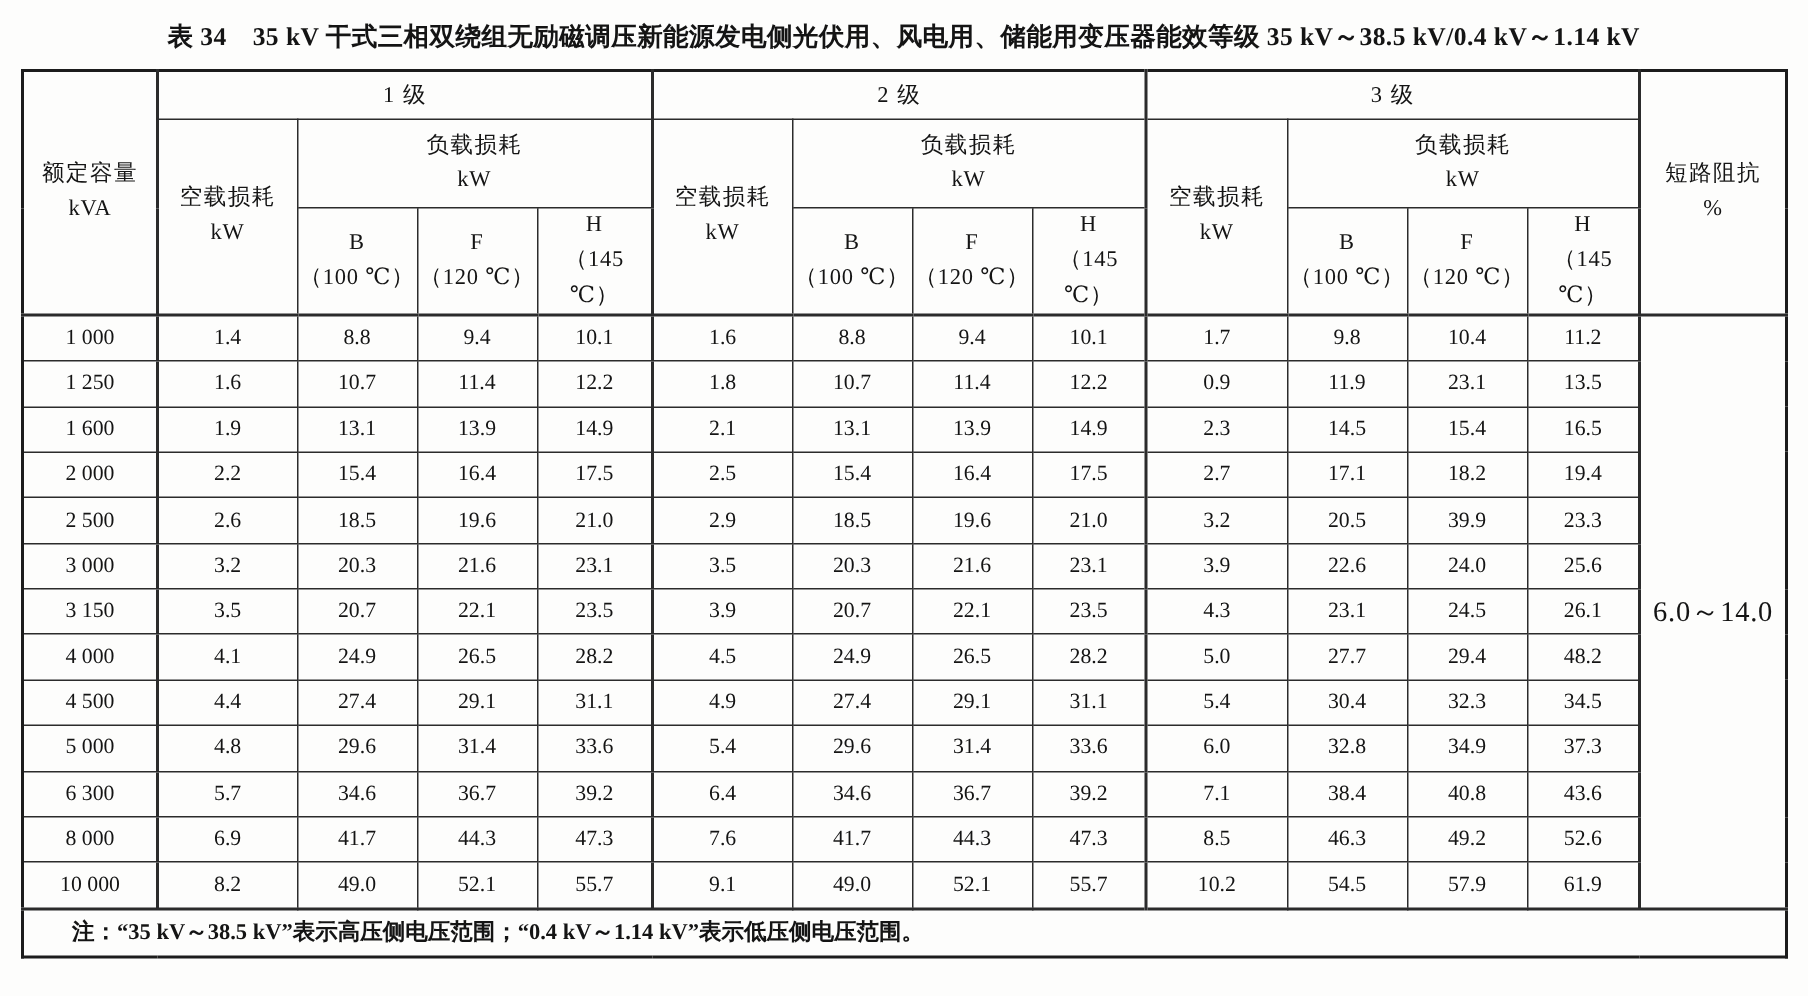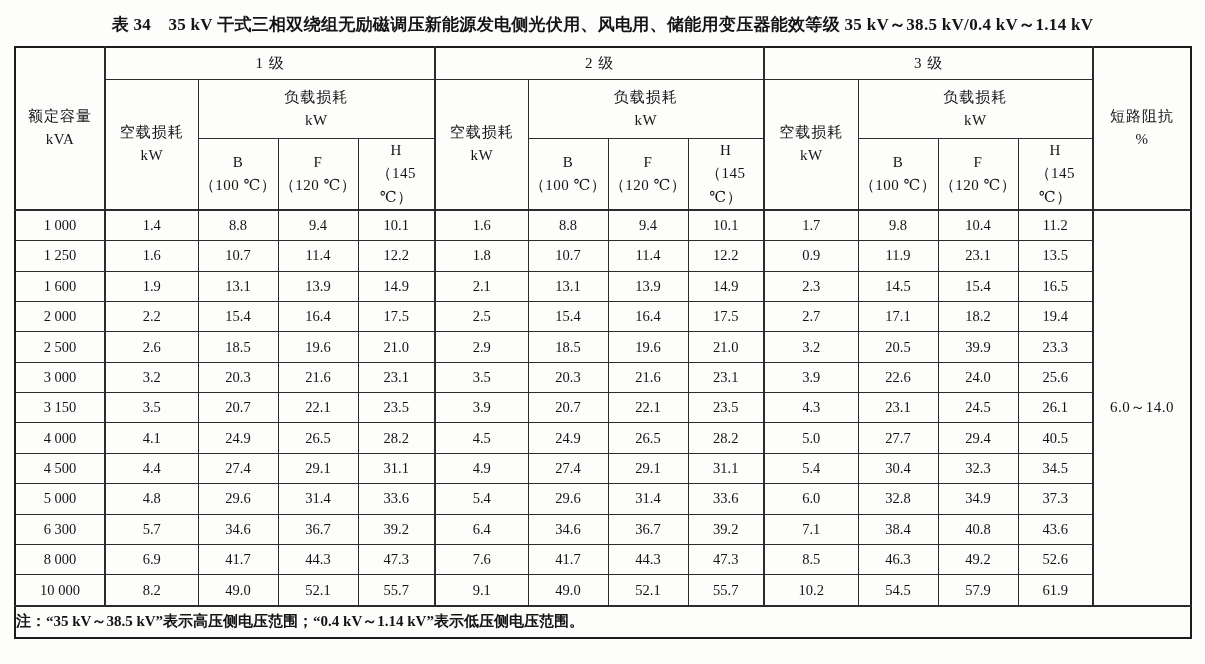--- a/index.html
+++ b/index.html
@@ -47,24 +47,25 @@
   .v-sep { border-right-width: 2px; }
   tbody td:nth-child(1),
   tbody td:nth-child(5),
   tbody td:nth-child(9),
   tbody td:nth-child(13) { border-right-width: 2px; }
   tbody tr:first-child td { border-top-width: 2px; margin-left: 32px; }
   tfoot td {
     border-top-width: 2px;
     height: 30px;
     text-align: left;
+    padding-left: 32px;
     font-weight: bold;
     font-size: 15px;
   }
-  .impedance-cell { font-size: 15px; letter-spacing: 0.5px; }
+  .impedance-cell { font-size: 19px; letter-spacing: 0.5px; }
 </style>
 </head>
 <body>
 
 <div class="page-title">表 34　35 kV 干式三相双绕组无励磁调压新能源发电侧光伏用、风电用、储能用变压器能效等级 35 kV～38.5 kV/0.4 kV～1.14 kV</div>
 
 <table class="eff-table">
   <colgroup>
     <col style="width:90px">
       <col style="width:93px">
@@ -273,21 +274,21 @@
         <td>24.9</td>
         <td>26.5</td>
         <td>28.2</td>
         <td>4.5</td>
         <td>24.9</td>
         <td>26.5</td>
         <td>28.2</td>
         <td>5.0</td>
         <td>27.7</td>
         <td>29.4</td>
-        <td>40.5</td>
+        <td>48.2</td>
       </tr>
       <tr>
         <td>4 500</td>
         <td>4.4</td>
         <td>27.4</td>
         <td>29.1</td>
         <td>31.1</td>
         <td>4.9</td>
         <td>27.4</td>
         <td>29.1</td>

